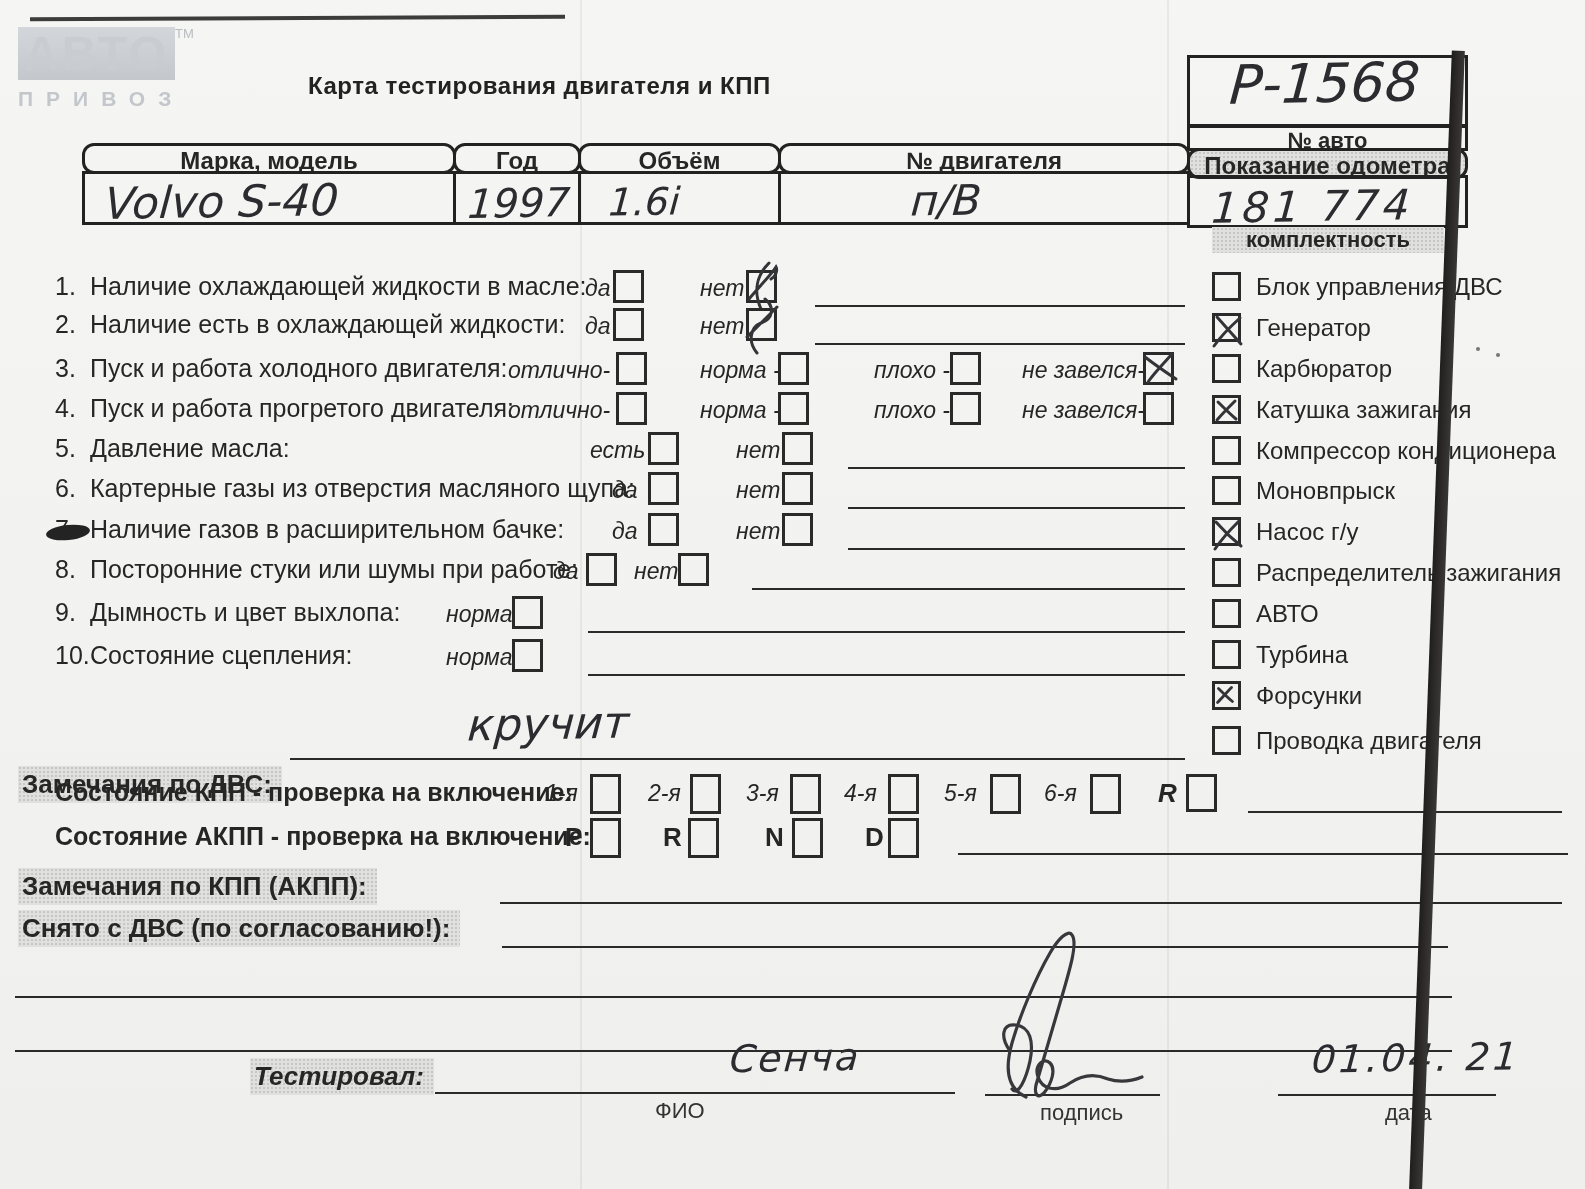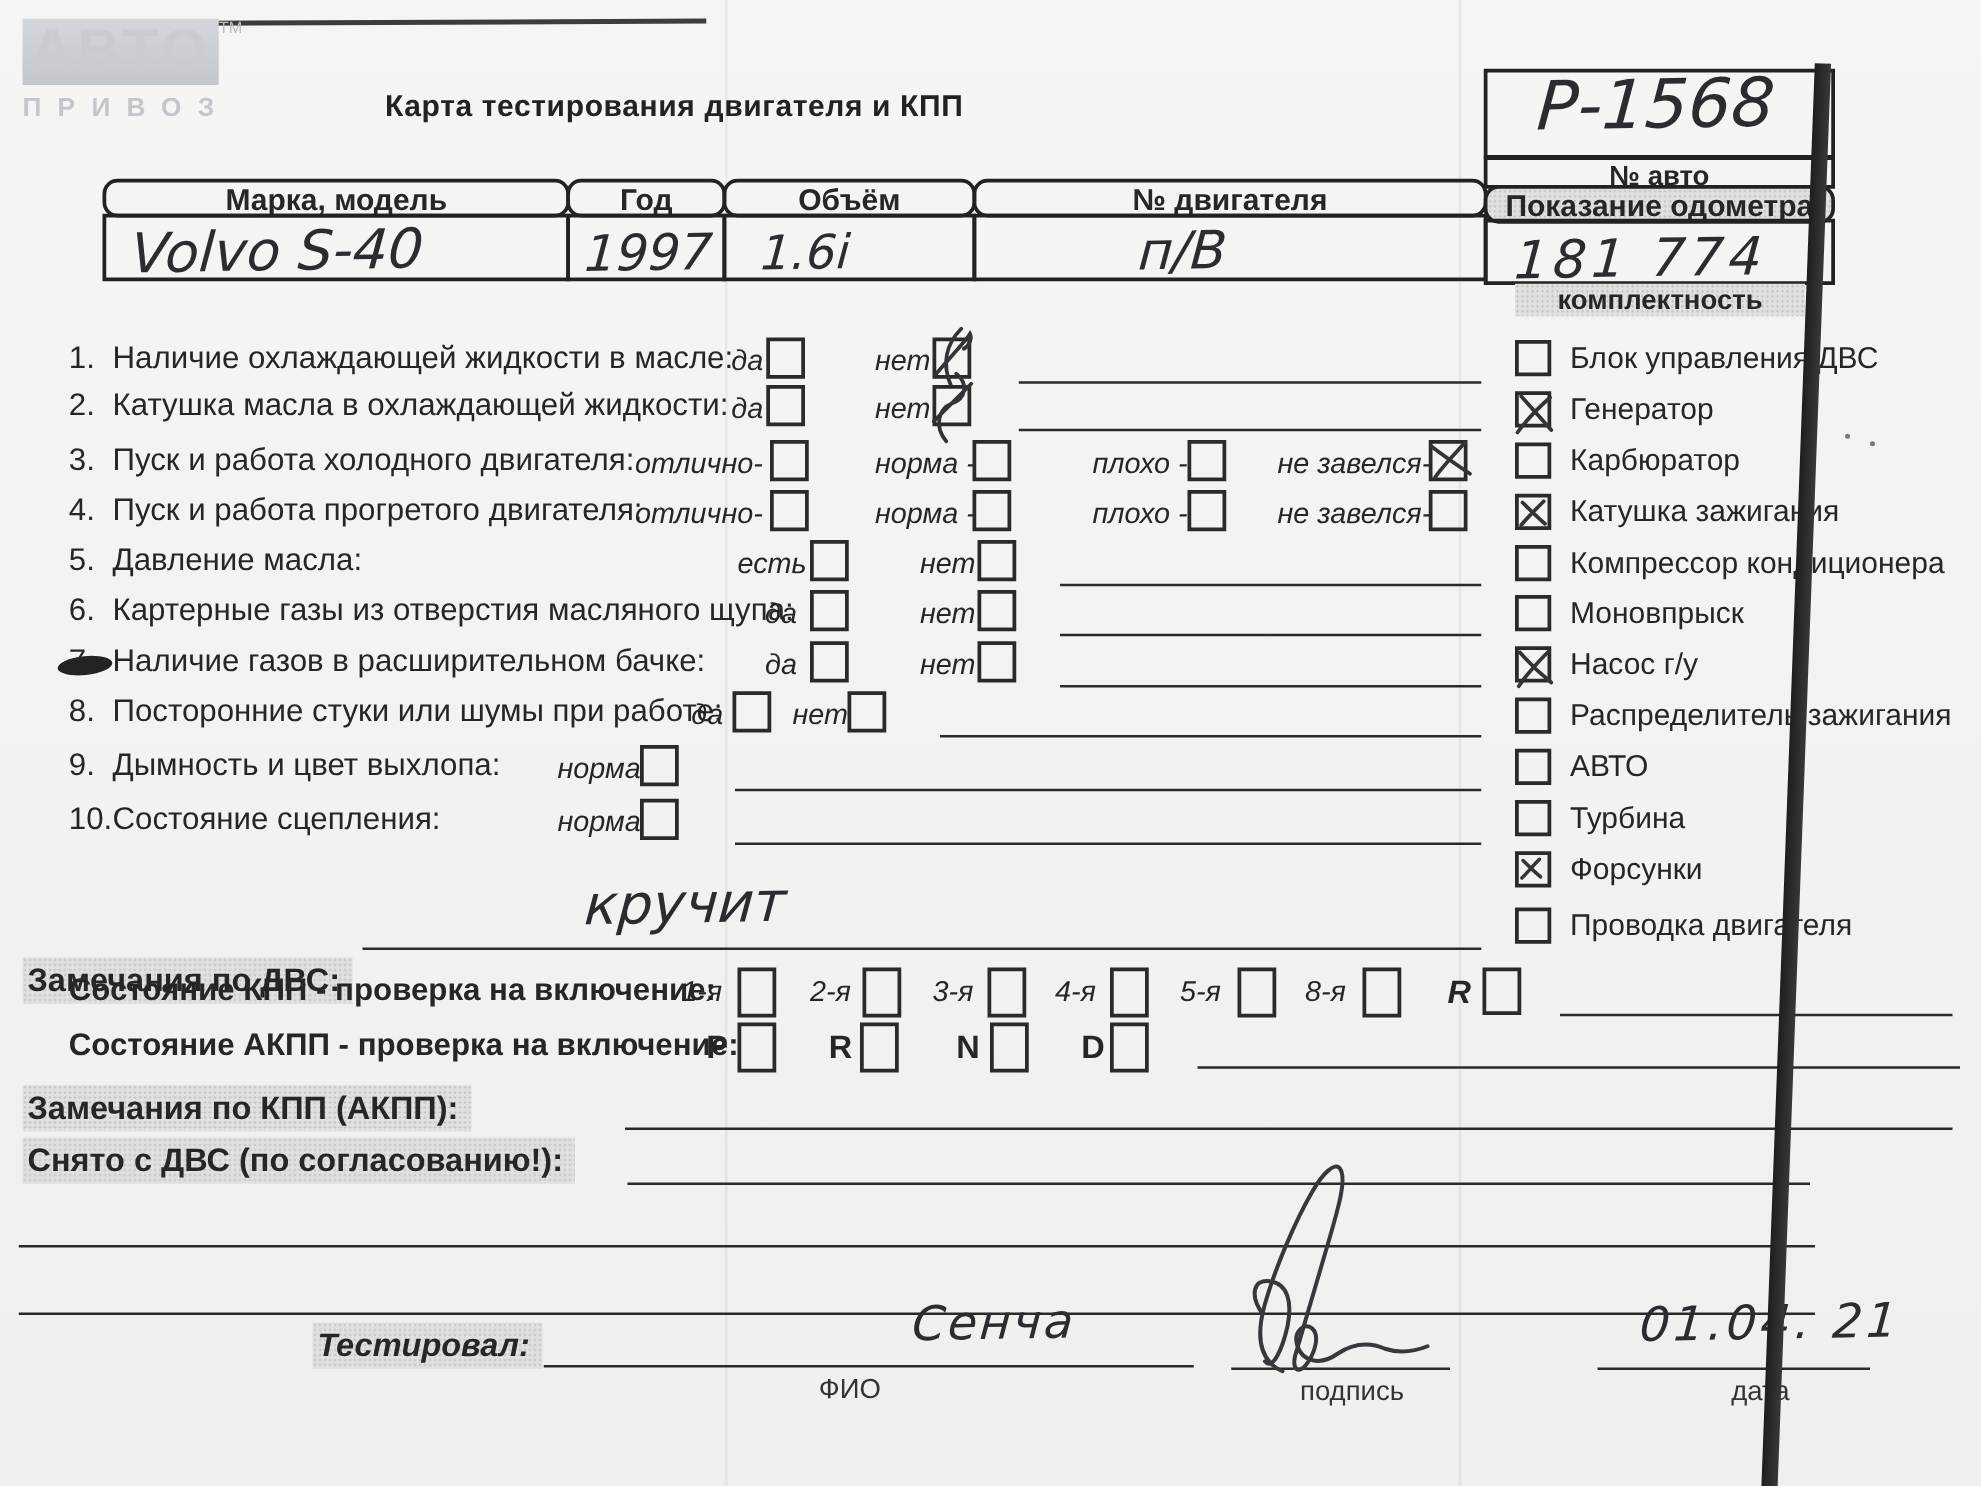--- a/index.html
+++ b/index.html
@@ -1,20 +1,20 @@
 <!DOCTYPE html>
 <html><head>
 <meta charset="utf-8">
 <style>
   html,body{margin:0;padding:0;background:#e9e9e7;font-family:"Liberation Sans",sans-serif;}
   .page{position:relative;width:1585px;height:1189px;background:linear-gradient(180deg,#f5f5f3 0%,#f2f2f0 55%,#efefed 100%);overflow:hidden;color:#262626;}
   .crease{position:absolute;top:0;bottom:0;width:2px;background:rgba(0,0,0,0.05);}
   .topline{position:absolute;left:30px;top:16px;width:535px;height:4px;background:#3c3c3a;transform:rotate(-0.25deg);}
   
-  .logo{position:absolute;left:18px;top:14px;width:200px;}
+  .logo{position:absolute;left:18px;top:26px;width:200px;}
   .logo .l1{font-weight:bold;font-size:48px;letter-spacing:3px;color:#c9ccd1;background:linear-gradient(180deg,#d3d6da,#c4c8cd);padding:0 6px;}
   .logo .tm{font-size:13px;color:#b9bdc2;vertical-align:top;}
   .logo .l2{display:block;margin-top:6px;font-size:21px;letter-spacing:13px;color:#c3c7cc;font-weight:bold;}
   
   .title{position:absolute;left:308px;top:72px;font-size:24px;font-weight:bold;letter-spacing:0.5px;color:#222;}
   
   .bx{position:absolute;border:3px solid #222;box-sizing:border-box;}
   .plate-val{position:absolute;left:1187px;top:55px;width:281px;height:72px;}
   .plate-cap{position:absolute;left:1187px;top:125px;width:281px;height:26px;font-size:22px;font-weight:bold;text-align:center;line-height:26px;}
   
@@ -166,21 +166,21 @@
     <span class="cb" style="left:746px">
       <svg class="mark" width="34" height="34" viewBox="0 0 34 34">
           <path d="M24 -6 C 12 6 8 22 16 40 M4 30 C 12 20 26 6 31 -2 C 33 2 30 8 26 10"></path>
         </svg>
     </span>
     <span class="blank" style="left:815px;width:370px"></span>
   </div>
 
   <div class="row" style="top:308px">
     <span class="num">2.</span>
-    <span class="rlbl">Катушка масла в охлаждающей жидкости:</span>
+    <span class="rlbl">Наличие есть в охлаждающей жидкости:</span>
     <span class="opt" style="left:585px">да</span>
     <span class="cb" style="left:613px"></span>
     <span class="opt" style="left:700px">нет</span>
     <span class="cb" style="left:746px">
       <svg class="mark" width="34" height="34" viewBox="0 0 34 34">
           <path d="M20 -8 C 30 0 28 12 16 16 C 6 20 2 34 12 46 M2 30 C 12 20 26 6 32 0"></path>
         </svg>
     </span>
     <span class="blank" style="left:815px;width:370px"></span>
   </div>
@@ -282,21 +282,21 @@
     <span class="opt" style="left:545px;top:8px">1-я</span>
     <span class="cb" style="left:590px;top:2px;height:40px"></span>
     <span class="opt" style="left:648px;top:8px">2-я</span>
     <span class="cb" style="left:690px;top:2px;height:40px"></span>
     <span class="opt" style="left:746px;top:8px">3-я</span>
     <span class="cb" style="left:790px;top:2px;height:40px"></span>
     <span class="opt" style="left:844px;top:8px">4-я</span>
     <span class="cb" style="left:888px;top:2px;height:40px"></span>
     <span class="opt" style="left:944px;top:8px">5-я</span>
     <span class="cb" style="left:990px;top:2px;height:40px"></span>
-    <span class="opt" style="left:1044px;top:8px">8-я</span>
+    <span class="opt" style="left:1044px;top:8px">6-я</span>
     <span class="cb" style="left:1090px;top:2px;height:40px"></span>
     <span class="opt" style="left:1158px;top:6px;font-style:italic;font-weight:bold;font-size:26px">R</span>
     <span class="cb" style="left:1186px;top:2px;height:38px"></span>
     <span class="blank" style="left:1248px;top:4px;width:314px"></span>
   </div>
 
   <div class="row" style="top:816px;height:46px">
     <span class="kpp-lbl">Состояние АКПП - проверка на включение:</span>
     <span class="opt" style="left:565px;top:6px;font-style:normal;font-weight:bold;font-size:26px">P</span>
     <span class="cb" style="left:590px;top:2px;height:40px"></span>

